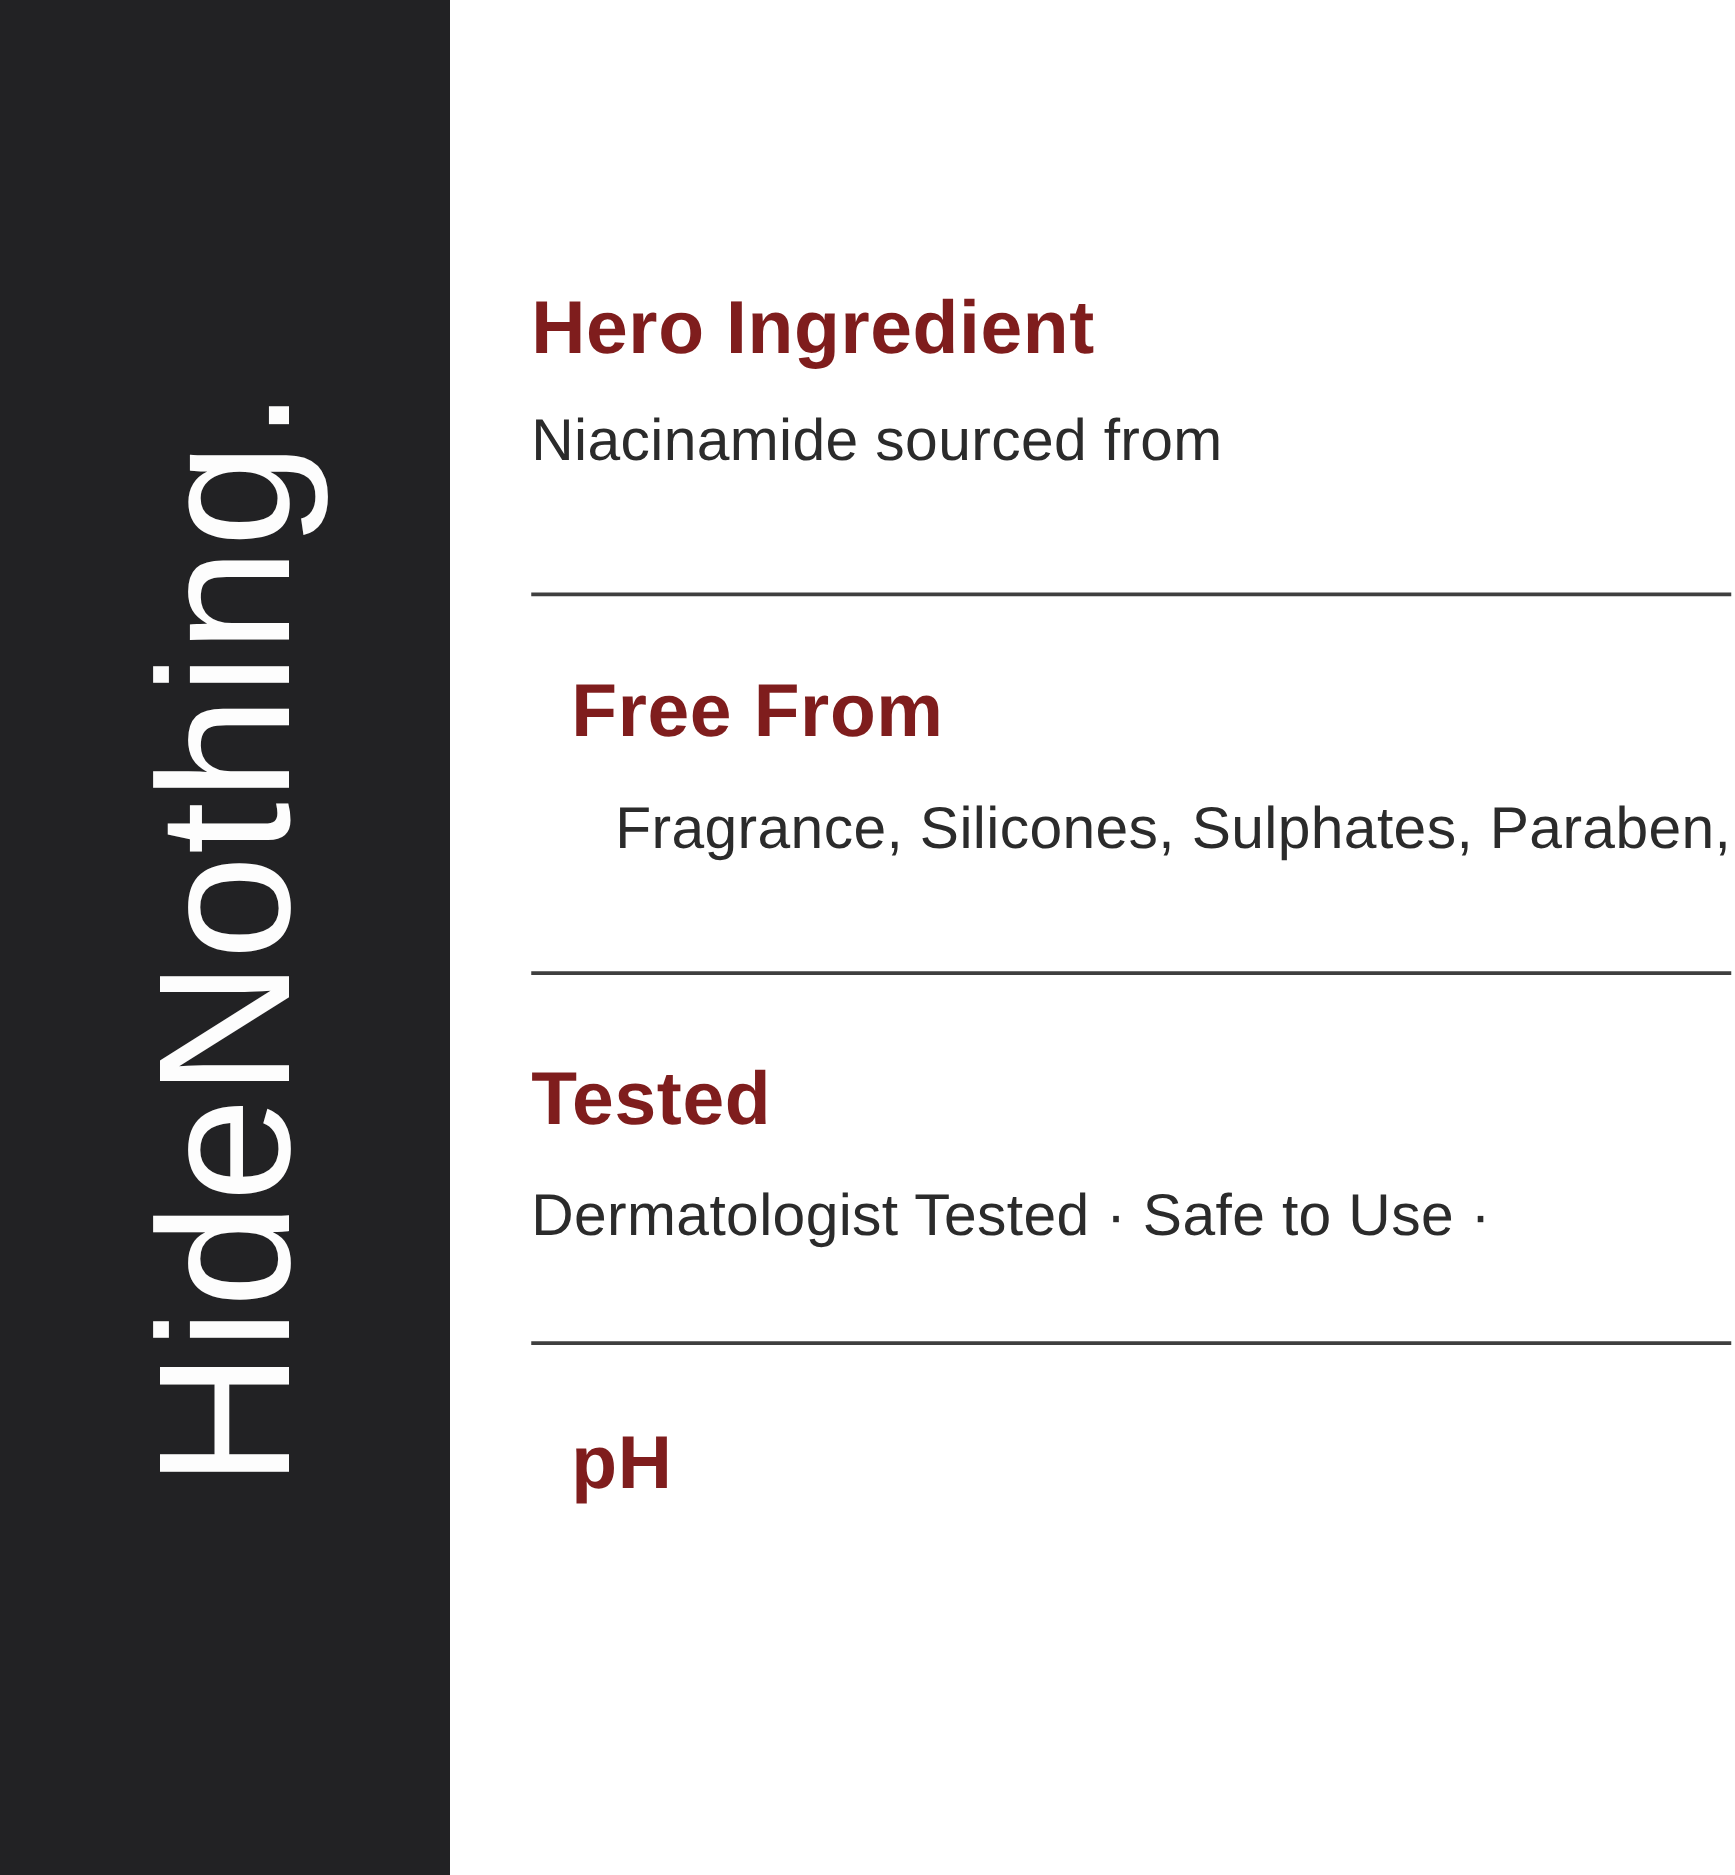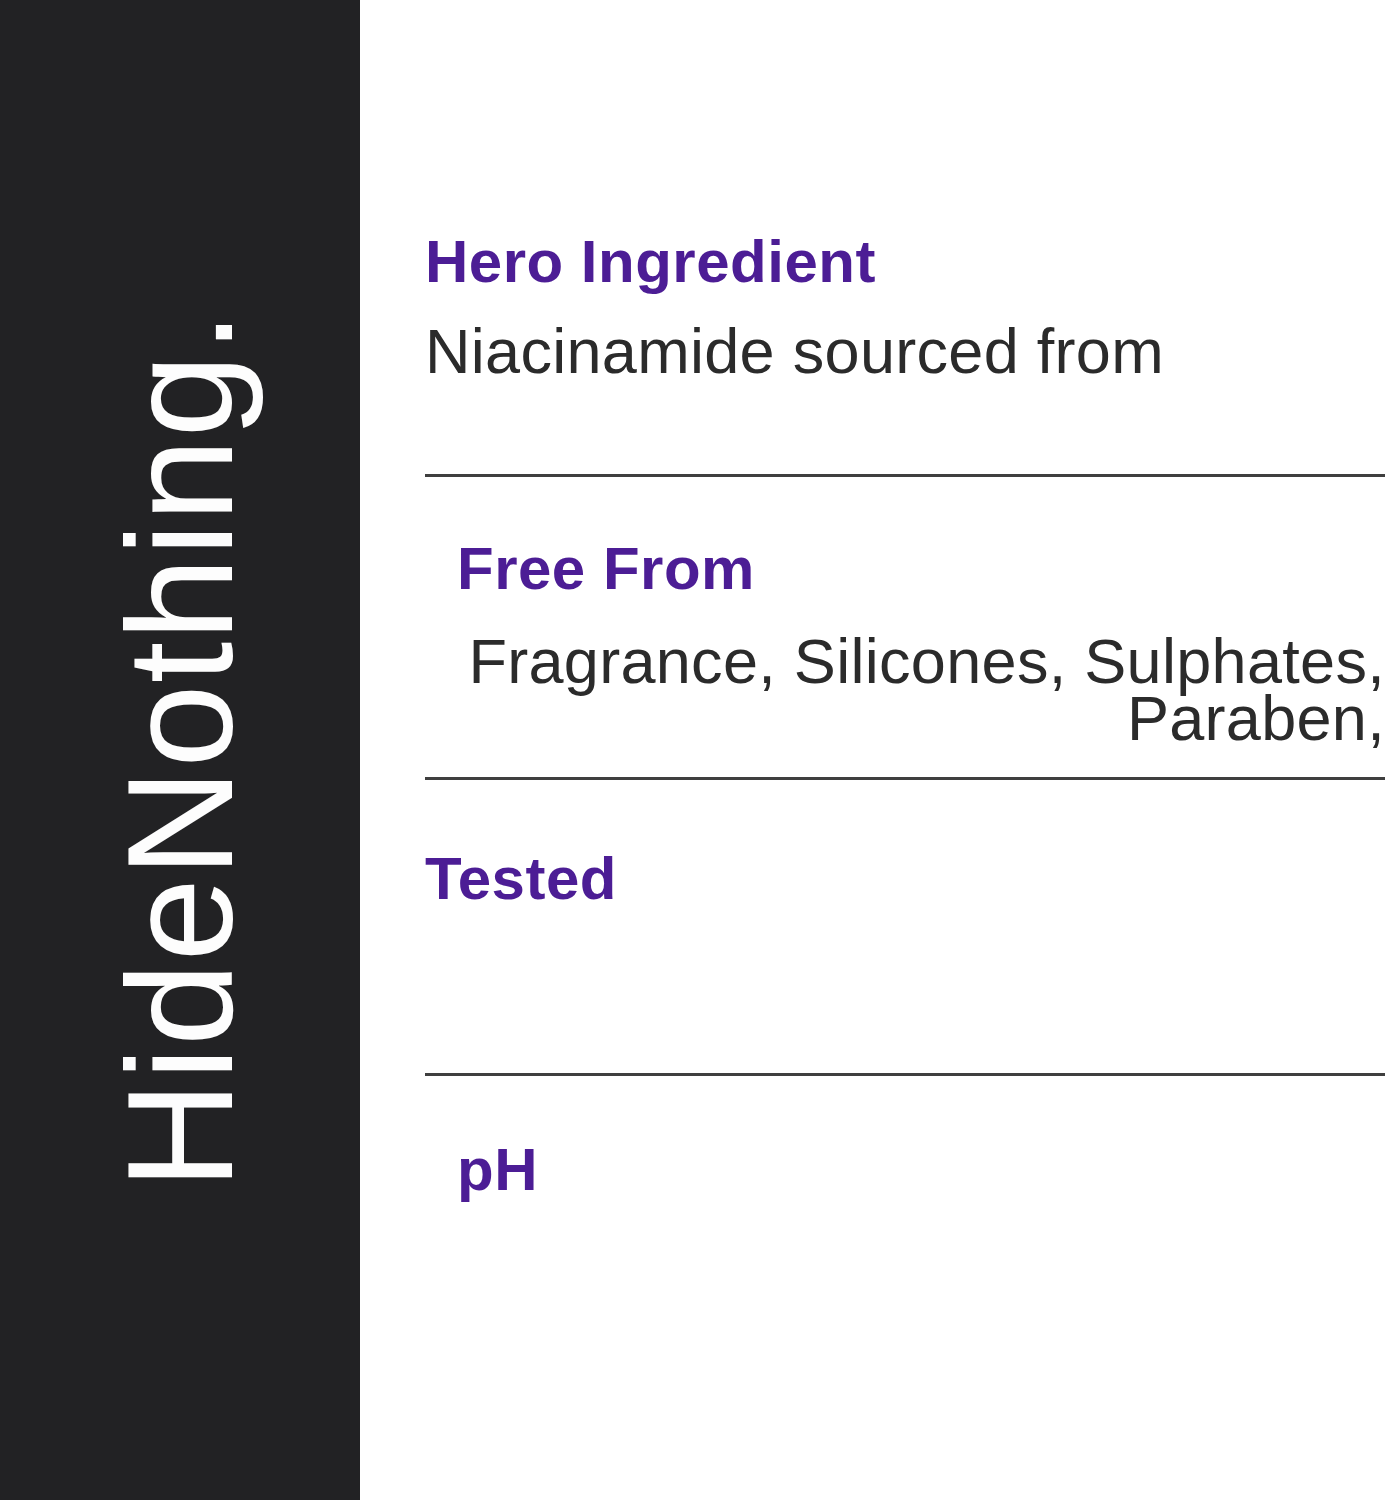--- a/index.html
+++ b/index.html
@@ -40,28 +40,28 @@
     width: 960px; height: 1500px;
   }
   .sec-title {
     position: absolute;
     left: 0;
     margin: 0;
     font-size: 60px;
     line-height: 72px;
     font-weight: 700;
     letter-spacing: 0.5px;
-    color: #4c1d95;
+    color: #7f1d1d;
     white-space: nowrap;
   }
   .sec-body {
     position: absolute;
     left: 0;
     width: 960px;
-    font-size: 63px;
+    font-size: 47px;
     line-height: 57px;
     font-weight: 400;
     letter-spacing: 0.3px;
     color: #2b2b2b;
   }
   .ln { display: block; }
   .rule {
     position: absolute;
     left: 0;
     width: 960px;
@@ -101,20 +101,21 @@
 
     <h2 id="s2h" class="sec-title">Free From</h2>
     <div id="s2b" class="sec-body">
       <span class="ln">Fragrance, Silicones, Sulphates, Paraben,</span>
     </div>
 
     <div id="d2" class="rule"></div>
 
     <h2 id="s3h" class="sec-title">Tested</h2>
     <div id="s3b" class="sec-body">
+      <span class="ln">Dermatologist Tested · Safe to Use ·</span>
     </div>
 
     <div id="d3" class="rule"></div>
 
     <h2 id="s4h" class="sec-title">pH</h2>
 
   </main>
 </div>
 
 </body></html>

